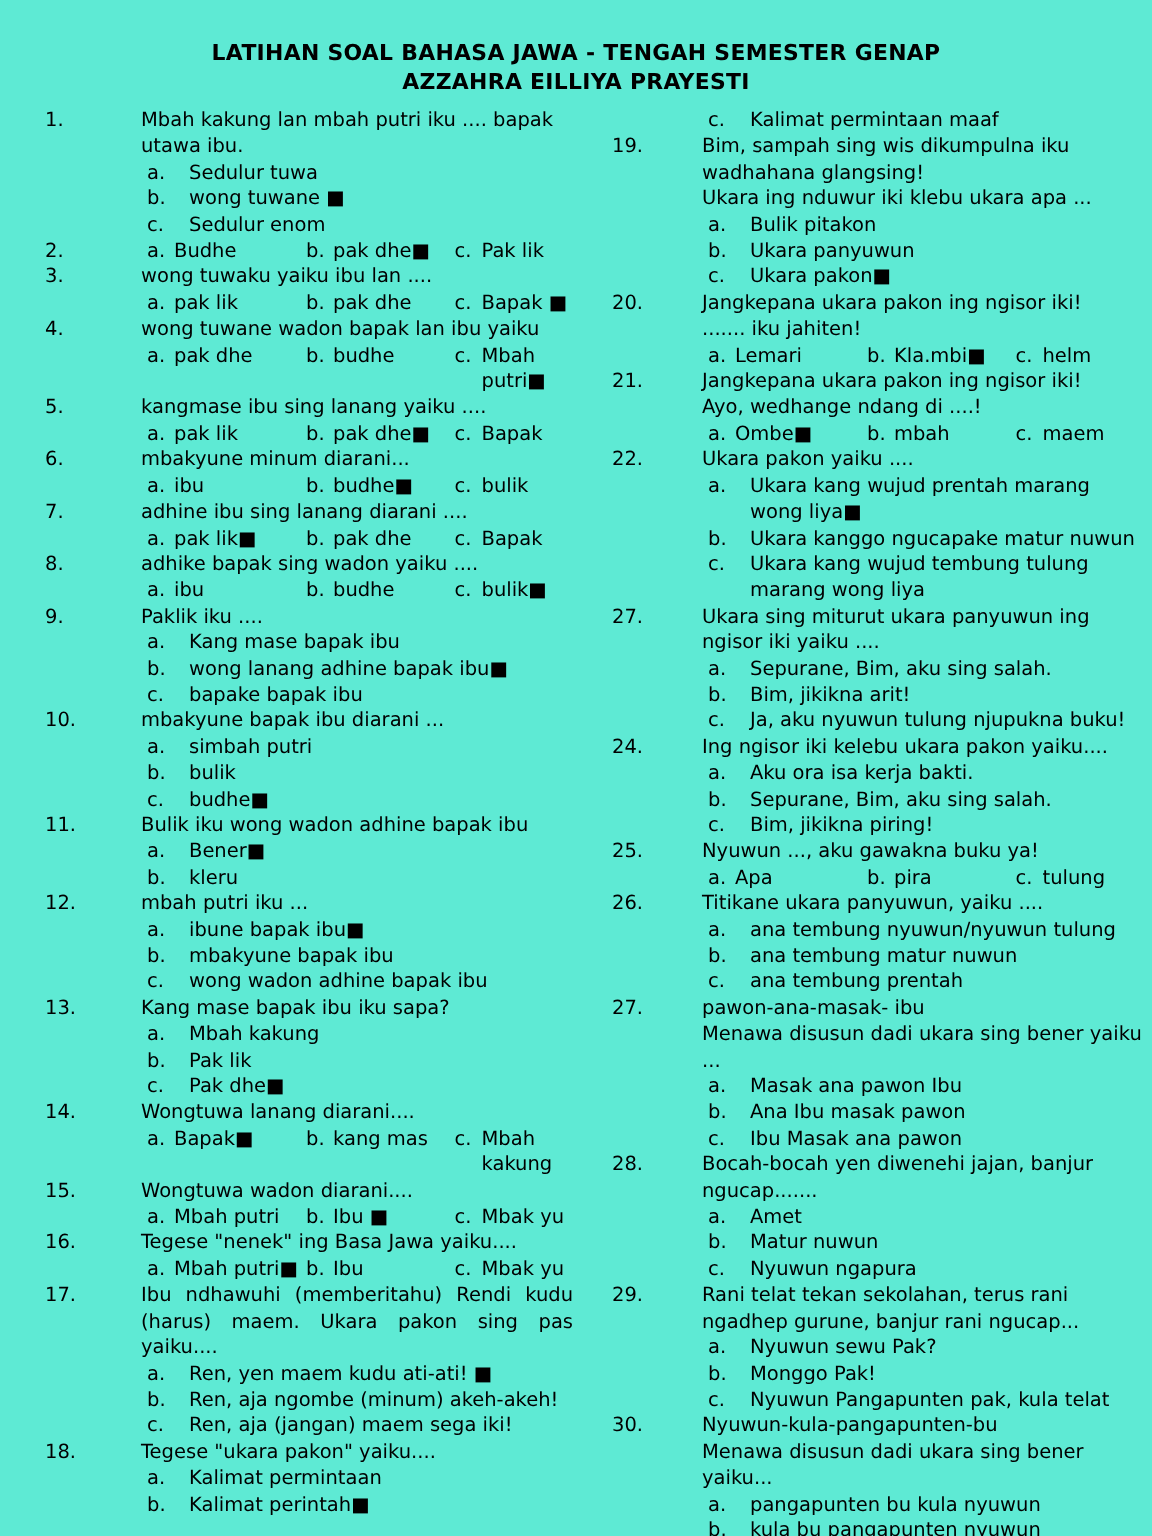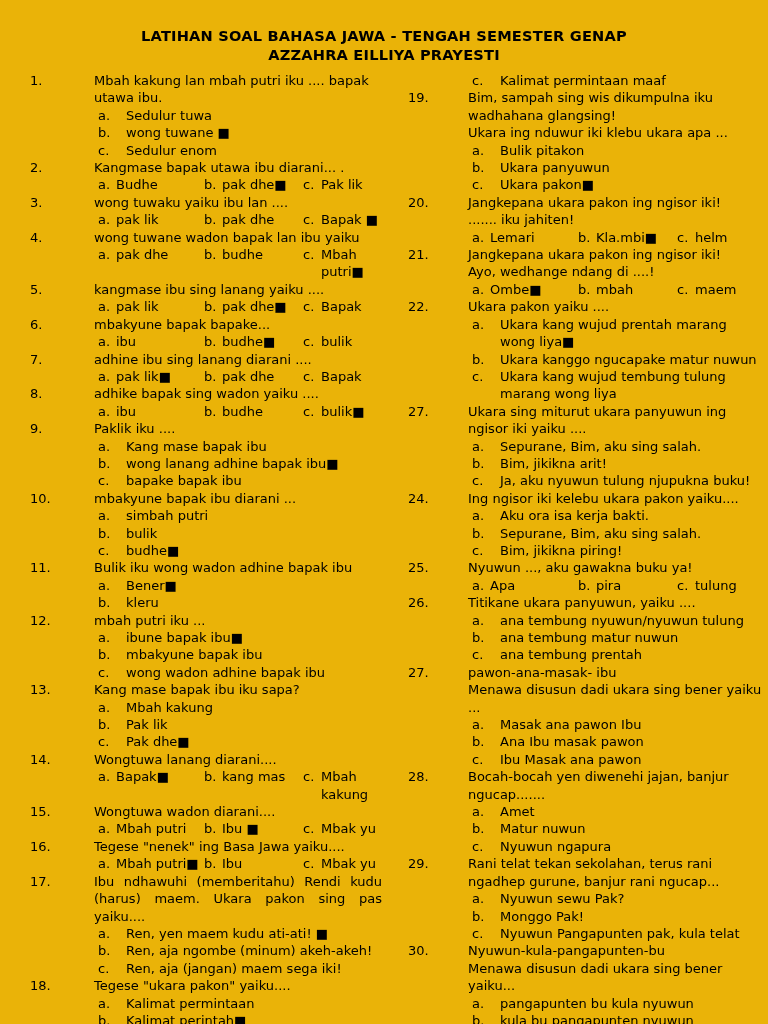--- a/index.html
+++ b/index.html
@@ -1,17 +1,17 @@
 <!DOCTYPE html>
 <html><head>
 <meta charset="utf-8">
 <style>
   html,body{margin:0;padding:0;background:#ffffff;}
   .page{
-    width:768px;height:1024px;background:#eab308;color:#000;
+    width:768px;height:1024px;background:#5eead4;color:#000;
     font-family:"DejaVu Sans",sans-serif;font-size:13px;line-height:17.4px;
     box-sizing:border-box;padding-top:27px;overflow:hidden;
   }
   .titles{text-align:center;font-weight:bold;font-size:14.6px;line-height:18.5px;letter-spacing:.2px;}
   .content{display:flex;margin-top:8px;padding-left:30px;padding-right:6px;}
   .col{box-sizing:border-box;}
   .col-left{width:352px;flex:none;margin-right:26px;}
   .col-right{flex:1;min-width:0;}
   .q{display:flex;align-items:flex-start;}
   .q .num{flex:none;width:28px;}
@@ -52,21 +52,20 @@
             </div>
             <div class="opt-row">
               <span class="ol">c.</span>
               <span class="ot">Sedulur enom</span>
             </div>
           </div>
         </div>
         <div class="q">
           <span class="num">2.</span>
           <div class="body">
-            <div class="qtext">Kangmase bapak utawa ibu diarani... .</div>
             <div class="opts-inline">
               <span class="opt">
                 <span class="ol">a.</span>
                 <span class="ot">Budhe</span>
               </span>
               <span class="opt">
                 <span class="ol">b.</span>
                 <span class="ot">pak dhe■</span>
               </span>
               <span class="opt">
@@ -132,21 +131,21 @@
               <span class="opt">
                 <span class="ol">c.</span>
                 <span class="ot">Bapak</span>
               </span>
             </div>
           </div>
         </div>
         <div class="q">
           <span class="num">6.</span>
           <div class="body">
-            <div class="qtext">mbakyune bapak bapake...</div>
+            <div class="qtext">mbakyune minum diarani...</div>
             <div class="opts-inline">
               <span class="opt">
                 <span class="ol">a.</span>
                 <span class="ot">ibu</span>
               </span>
               <span class="opt">
                 <span class="ol">b.</span>
                 <span class="ot">budhe■</span>
               </span>
               <span class="opt">

